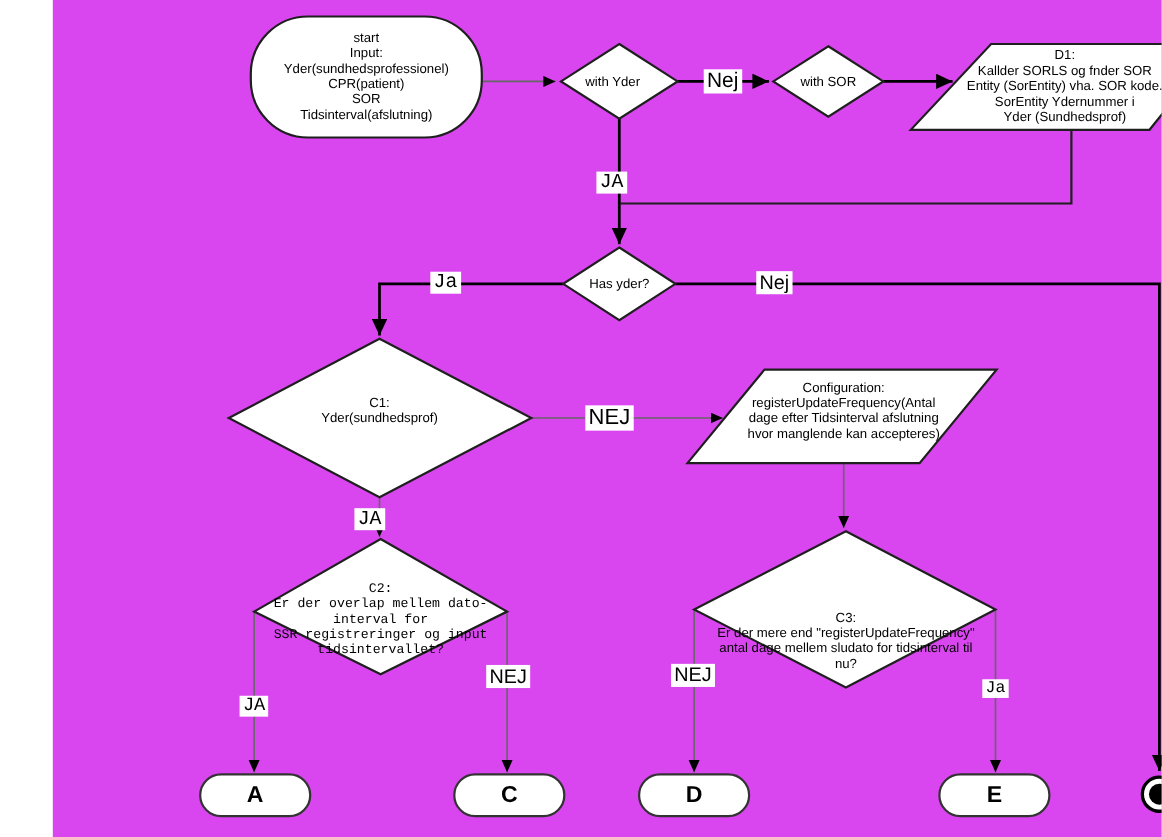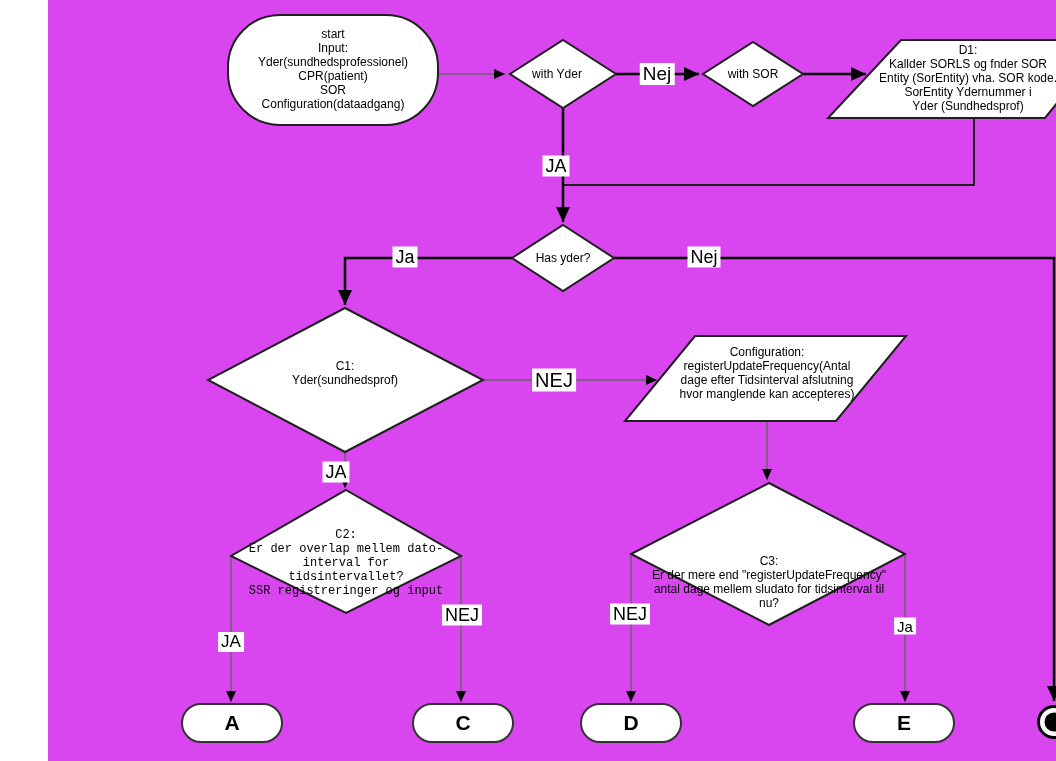--- a/index.html
+++ b/index.html
@@ -27,21 +27,21 @@
   }
   .lbl{
     position:absolute;
     transform:translate(-50%,-50%);
     background:#ffffff;
     padding:0 3px;
     color:#000;
     white-space:nowrap;
     font-family:"Liberation Sans", sans-serif;
   }
-  .lbl-mono{font-family:Liberation Sans, sans-serif;}
+  .lbl-mono{font-family:Liberation Mono, monospace;}
 </style>
 </head>
 <body>
 
 <div id="canvas">
 
   <svg id="shapes" width="1056" height="761" viewBox="0 0 1056 761" xmlns="http://www.w3.org/2000/svg">
     <defs>
       <marker id="arrow-big" markerUnits="userSpaceOnUse" markerWidth="18" markerHeight="16" refX="15" refY="7" orient="auto">
         <path d="M0,0 L15,7 L0,14 Z" fill="#000000"></path>
@@ -82,21 +82,21 @@
     <circle cx="1006" cy="722" r="15.5" fill="#ffffff" stroke="#000000" stroke-width="3"></circle>
     <circle cx="1006" cy="722" r="9.5" fill="#000000"></circle>
   </svg>
 
   <div class="node-text" style="left:190px;top:27px;width:190px;">
     <div>start</div>
     <div>Input:</div>
     <div>Yder(sundhedsprofessionel)</div>
     <div>CPR(patient)</div>
     <div>SOR</div>
-    <div>Configuration(dataadgang)</div>
+    <div>Tidsinterval(afslutning)</div>
   </div>
 
   <div class="node-text" style="left:465px;top:67px;width:88px;">with Yder</div>
 
   <div class="node-text" style="left:655px;top:67px;width:100px;">with SOR</div>
 
   <div class="node-text" style="left:808px;top:43px;width:224px;">
     <div>D1:</div>
     <div>Kallder SORLS og fnder SOR</div>
     <div>Entity (SorEntity) vha. SOR kode.</div>
@@ -114,22 +114,22 @@
   <div class="node-text" style="left:608px;top:345px;width:222px;">
     <div>Configuration:</div>
     <div>registerUpdateFrequency(Antal</div>
     <div>dage efter Tidsinterval afslutning</div>
     <div>hvor manglende kan accepteres)</div>
   </div>
 
   <div class="node-text" style="left:183px;top:528px;width:230px;font-family:Liberation Mono, monospace;">
     <div>C2:</div>
     <div>Er der overlap mellem dato-interval for</div>
+    <div>SSR registreringer og input</div>
     <div>tidsintervallet?</div>
-    <div>SSR registreringer og input</div>
   </div>
 
   <div class="node-text" style="left:575px;top:554px;width:292px;">
     <div>C3:</div>
     <div>Er der mere end "registerUpdateFrequency"</div>
     <div>antal dage mellem sludato for tidsinterval til</div>
     <div>nu?</div>
   </div>
 
   <div class="terminal-label" style="left:134px;top:704px;width:100px;height:38px;">A</div>

